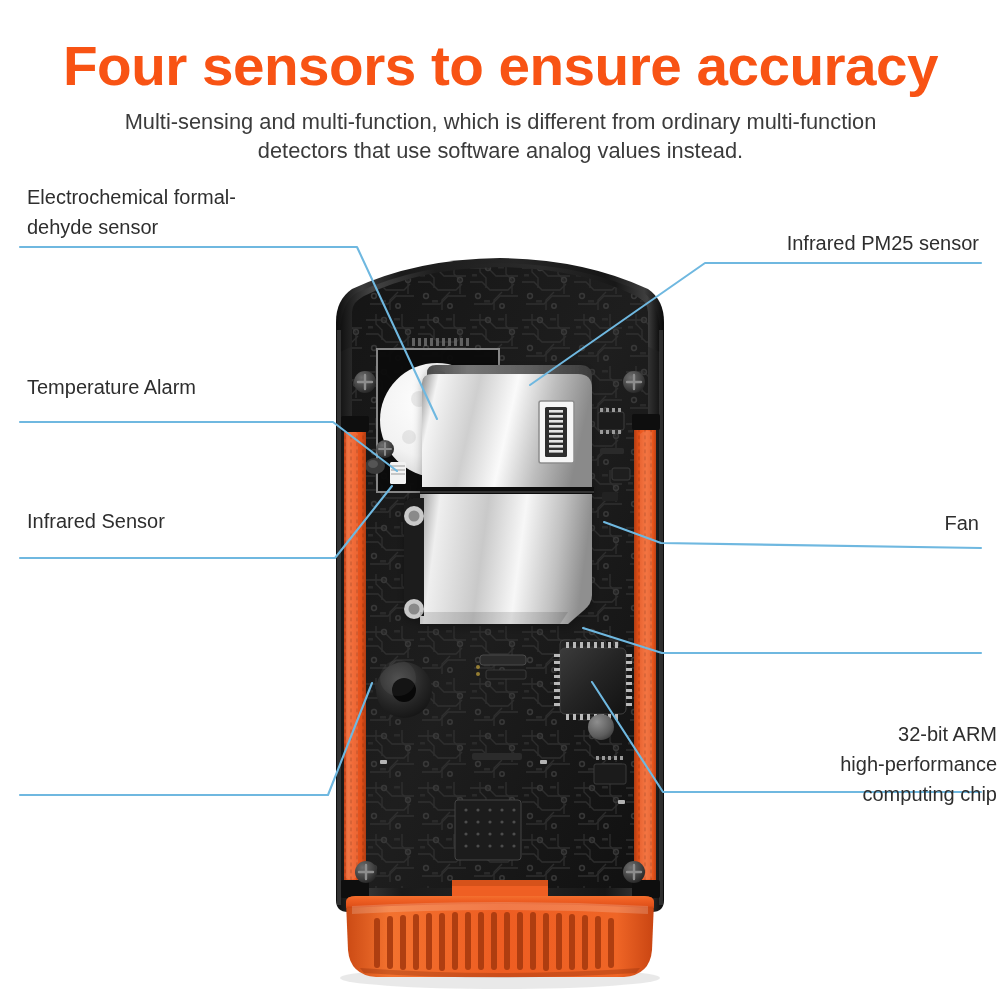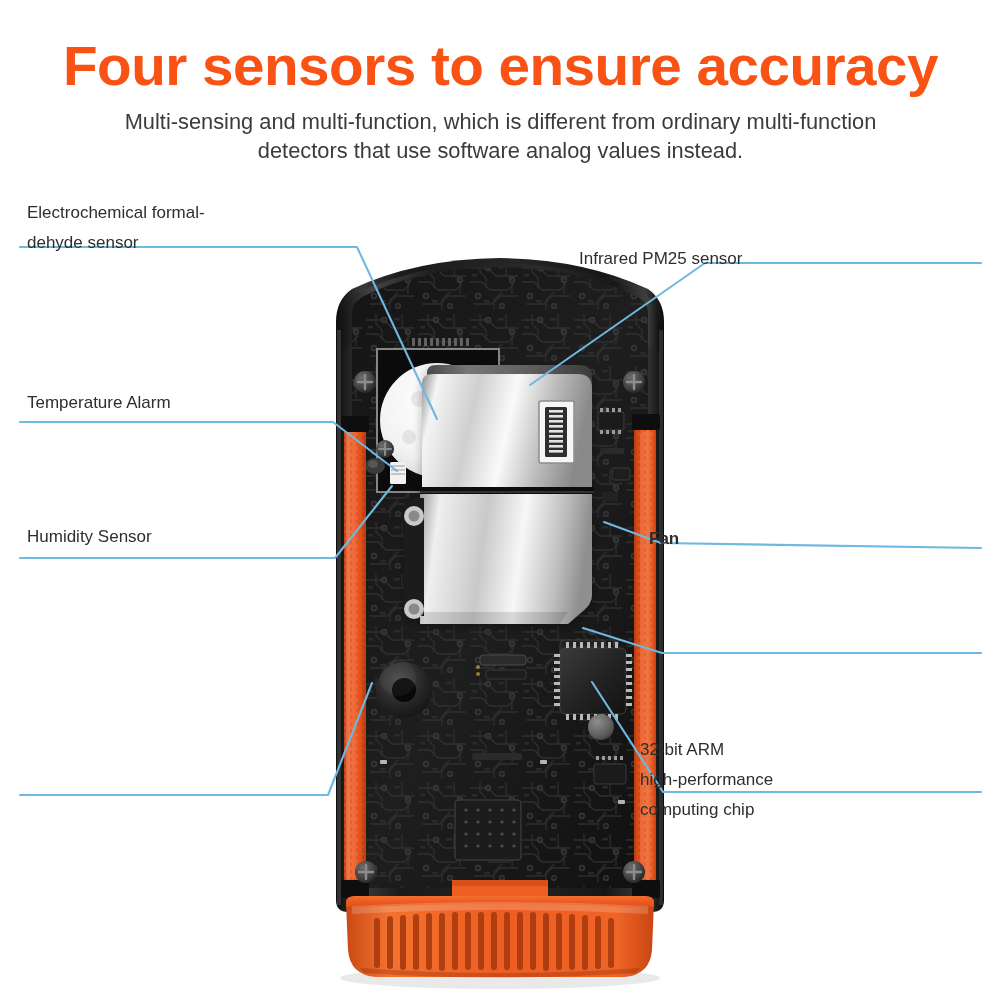--- a/index.html
+++ b/index.html
@@ -31,33 +31,33 @@
     font-size:22.5px;
     line-height:29px;
     color:#3b3b3b;
     font-weight:400;
     transform:scaleX(0.97);
     padding-top:10px;
   }
   .subtitle .l2 { display:block; }
 
   
-  .callout { position:absolute; font-size:17px; line-height:30px; color:#2e2e2e; white-space:pre-line;margin-top:16px; }
+  .callout { position:absolute; font-size:20px; line-height:30px; color:#2e2e2e; white-space:pre-line; }
   .callout.left  { text-align:left; }
-  .callout.right { text-align:left; }
+  .callout.right { text-align:right; }
 
   #lbl-formaldehyde { left:27px;  top:182px; width:330px; }
   #lbl-temperature  { left:27px;  top:372px; width:330px; }
   #lbl-humidity     { left:27px;  top:506px; width:330px; }
   #lbl-buzzer       { left:27px;  top:754px; width:330px; }
 
   #lbl-pm25         { right:22px; top:228px; width:400px; }
-  #lbl-fan          { right:22px; top:508px; width:330px;font-weight:bold; }
+  #lbl-fan          { right:22px; top:508px; width:330px; }
   #lbl-tvoc         { right:22px; top:614px; width:330px; }
-  #lbl-arm          { right:31px; top:719px; width:330px; }
+  #lbl-arm          { right:4px; top:719px; width:330px; }
 
   
   #leaders, #device { position:absolute; left:0; top:0; width:1001px; height:1001px; }
   #leaders { pointer-events:none; }
 </style>
 </head>
 <body>
 
 <div id="stage">
 
@@ -540,21 +540,21 @@
 
       <path d="M981 653 L662 653 L583 628"></path>
 
       <path d="M981 792 L663 792 L592 682"></path>
     </g>
   </svg>
 
   <div class="callout left" id="lbl-formaldehyde">Electrochemical formal-
 dehyde sensor</div>
   <div class="callout left" id="lbl-temperature">Temperature Alarm</div>
-  <div class="callout left" id="lbl-humidity">Humidity Sensor</div>
+  <div class="callout left" id="lbl-humidity">Infrared Sensor</div>
 
   <div class="callout right" id="lbl-pm25">Infrared PM25 sensor</div>
   <div class="callout right" id="lbl-fan">Fan</div>
   <div class="callout right" id="lbl-arm">32-bit ARM
 high-performance
 computing chip</div>
 
 </div>
 
 </body></html>

